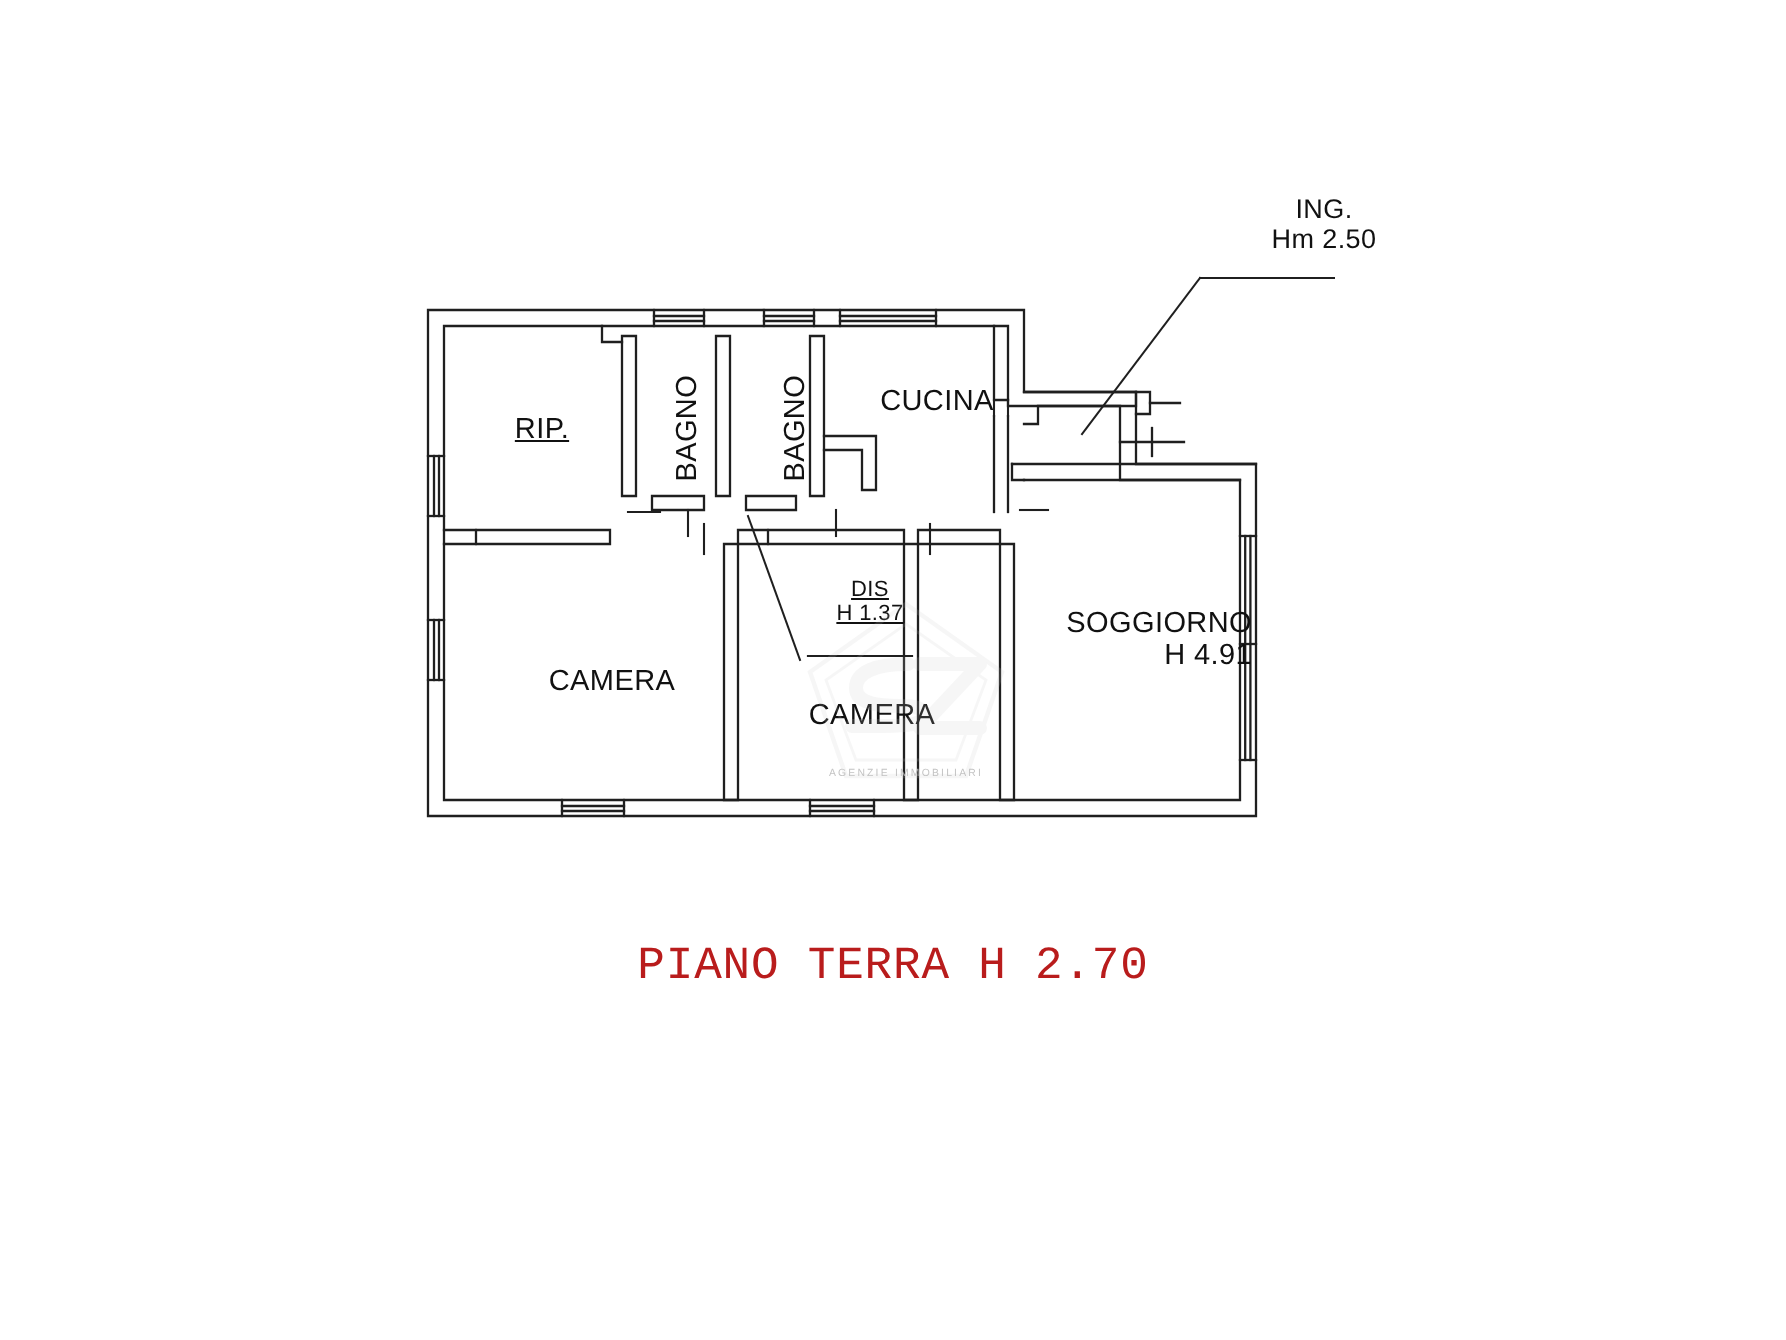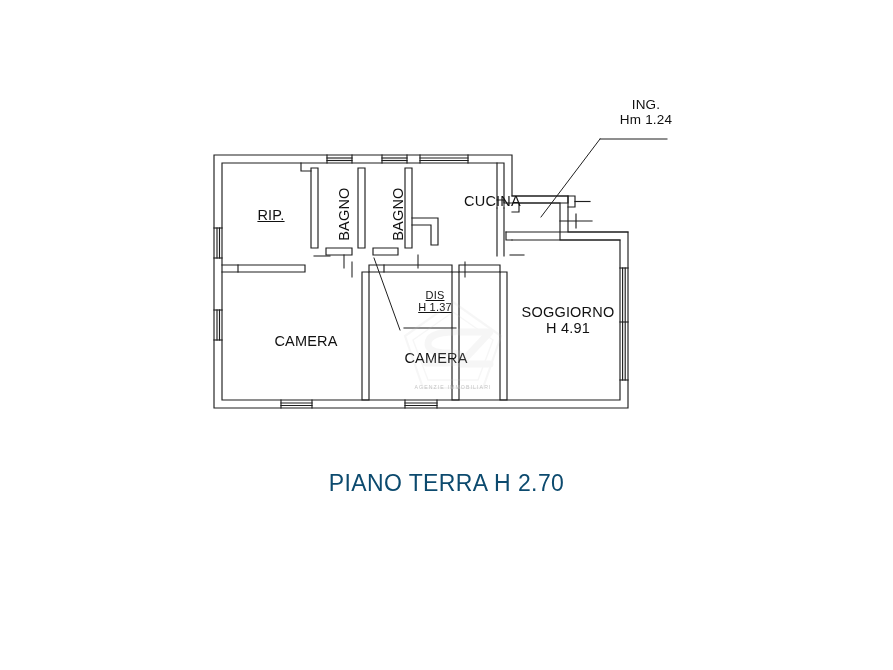--- a/index.html
+++ b/index.html
@@ -46,36 +46,36 @@
     display: block;
   }
   .rot90 {
     transform: rotate(-90deg);
     transform-origin: center center;
   }
 
   #label-rip      { left: 233px; top: 207px; width: 76px; font-size: 14.5px; text-decoration: underline; }
   #label-bagno-1  { left: 306px; top: 206px; width: 76px; font-size: 14.5px; }
   #label-bagno-2  { left: 360px; top: 206px; width: 76px; font-size: 14.5px; }
-  #label-cucina   { left: 414px; top: 193px; width: 109px; font-size: 14.5px; margin-left: 24px; }
+  #label-cucina   { left: 414px; top: 193px; width: 109px; font-size: 14.5px; }
   #label-camera-l { left: 256px; top: 333px; width: 100px; font-size: 14.5px; }
   #label-dis      { left: 388px; top: 289px; width: 94px; font-size: 11px; text-decoration: underline; }
   #label-camera-c { left: 389px; top: 350px; width: 94px; font-size: 14.5px; }
-  #label-soggiorno{ left: 510px; top: 304px; width: 116px; font-size: 14.5px; }
-  #label-ing      { left: 596px; top: 97px; width: 100px; font-size: 13.5px; }
+  #label-soggiorno{ left: 510px; top: 304px; width: 116px; font-size: 14.5px; text-align: right; }
+  #label-ing      { left: 612px; top: 97px; width: 100px; font-size: 13.5px; }
 
   #caption-piano-terra {
     position: absolute;
     left: 0;
     top: 470px;
     width: 893px;
     text-align: center;
-    font-family: Liberation Sans, sans-serif;
+    font-family: Liberation Mono, monospace;
     font-size: 23px;
-    color: #0c4a6e;
+    color: #b91c1c;
     letter-spacing: 0.4px;
   }
 
   
   #watermark {
     position: absolute;
     left: 398px;
     top: 296px;
     width: 110px;
     height: 104px;
@@ -272,21 +272,21 @@
     <span class="ln">CAMERA</span>
   </div>
 
   <div class="room-label" id="label-soggiorno">
     <span class="ln">SOGGIORNO</span>
     <span class="ln">H 4.91</span>
   </div>
 
   <div class="room-label" id="label-ing">
     <span class="ln">ING.</span>
-    <span class="ln">Hm 1.24</span>
+    <span class="ln">Hm 2.50</span>
   </div>
 
   <div id="watermark">
     <svg viewBox="0 0 110 104" fill="none" stroke="#c9c9c9" stroke-width="2.2">
       <path d="M55,6 L103,40 L85,92 L25,92 L7,40 Z"></path>
       <path d="M55,16 L95,44 L80,84 L30,84 L15,44 Z" stroke-width="1.4"></path>
       <path d="M56,36 C40,36 30,40 30,48 C30,56 42,57 52,57 C60,57 64,58 64,62 C64,66 56,67 44,67 L28,67" stroke-width="7" stroke-linecap="round"></path>
       <path d="M62,36 L92,36 L62,68 L92,68" stroke-width="7" stroke-linecap="round" stroke-linejoin="round"></path>
     </svg>
   </div>

